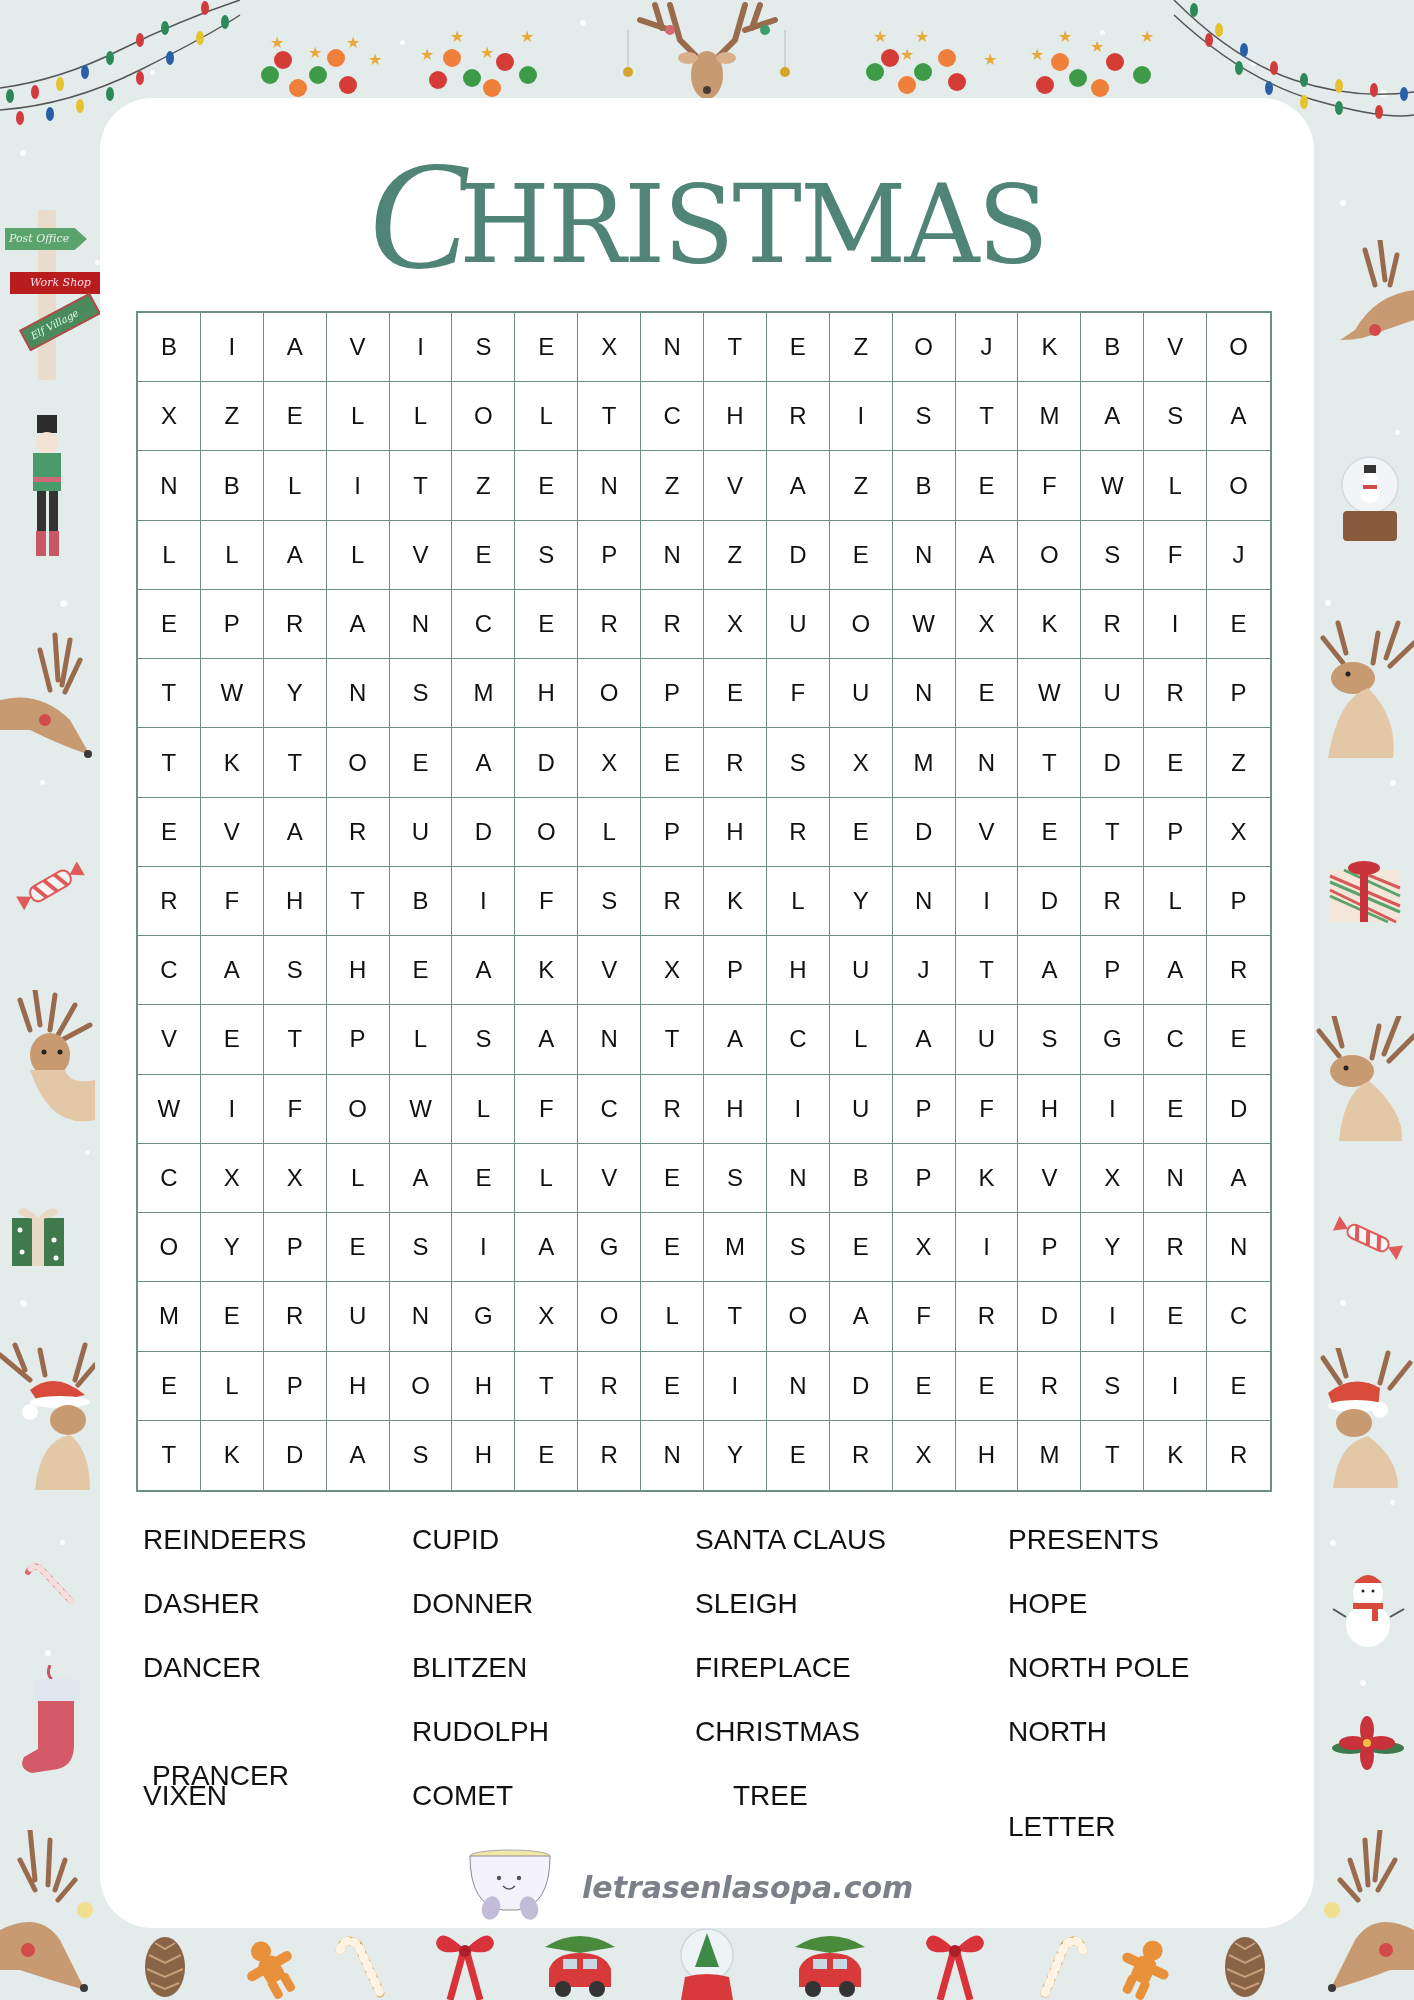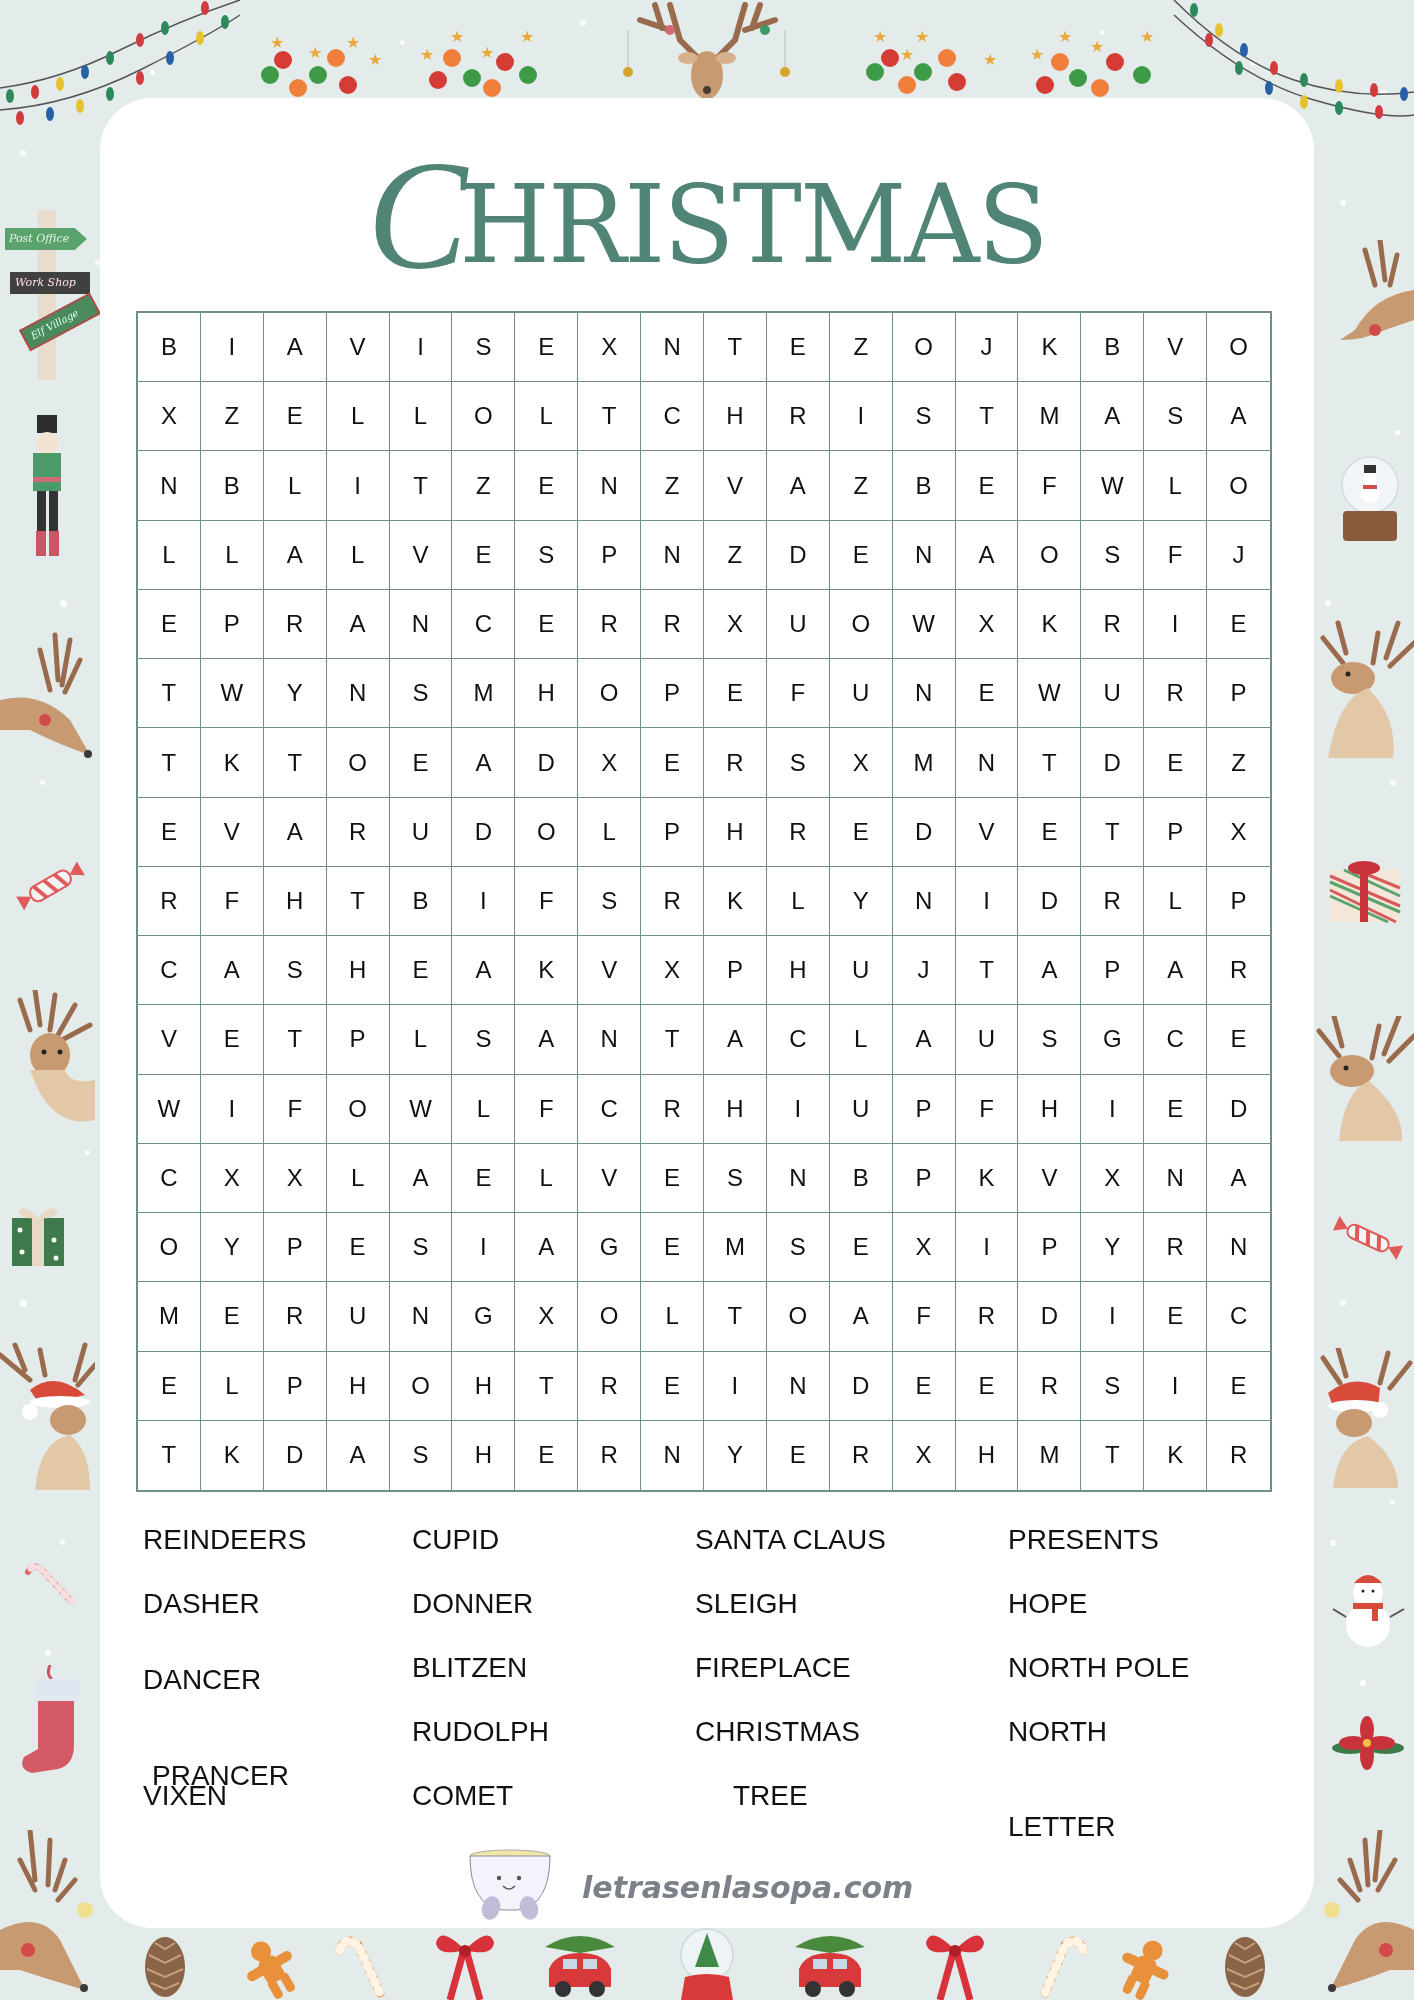--- a/index.html
+++ b/index.html
@@ -174,21 +174,21 @@
     <circle cx="30" cy="32" r="9" fill="#ef7f3a"></circle>
     <circle cx="48" cy="48" r="9" fill="#3d9b47"></circle>
   <circle cx="70" cy="58" r="9" fill="#ef7f3a"></circle>
     <circle cx="85" cy="32" r="9" fill="#d53c36"></circle>
     <circle cx="112" cy="45" r="9" fill="#3d9b47"></circle>
 </svg>
 
 <div class="deco" style="left:0;top:210px;width:95px;height:170px;">
   <div style="position:absolute;left:38px;top:0;width:18px;height:170px;background:#eadccd;border-radius:3px;"></div>
   <div style="position:absolute;left:5px;top:18px;width:78px;height:22px;background:#5aa36c;color:#e8f3e8;font-size:11px;line-height:22px;padding-left:4px;font-family:'DejaVu Serif',serif;font-style:italic;clip-path:polygon(0 0,85% 0,100% 50%,85% 100%,0 100%);">Post Office</div>
-  <div style="position:absolute;left:10px;top:62px;width:75px;height:22px;background:#404040;color:#fde;font-size:11px;line-height:22px;padding-left:5px;font-family:'DejaVu Serif',serif;font-style:italic;">Work Shop</div>
+  <div style="position:absolute;left:10px;top:62px;width:75px;height:22px;background:#b91c1c;color:#fde;font-size:11px;line-height:22px;padding-left:20px;font-family:'DejaVu Serif',serif;font-style:italic;">Work Shop</div>
   <div style="position:absolute;left:20px;top:100px;width:70px;height:20px;background:#4a8a5c;color:#dfe;font-size:10px;line-height:20px;padding-left:6px;font-family:'DejaVu Serif',serif;font-style:italic;transform:rotate(-28deg);border:2px solid #b34a4a;">Elf Village</div>
 </div>
 <svg class="deco" style="left:25px;top:415px" width="45" height="145" viewBox="0 0 45 145">
   <rect x="12" y="0" width="20" height="18" fill="#2c2c2c"></rect>
     <circle cx="22" cy="28" r="11" fill="#f3e3d3"></circle>
   <rect x="8" y="38" width="28" height="38" fill="#4a9a6a"></rect>
     <rect x="8" y="62" width="28" height="5" fill="#d06a78"></rect>
   <rect x="12" y="76" width="9" height="40" fill="#333"></rect>
     <rect x="24" y="76" width="9" height="40" fill="#333"></rect>
   <rect x="11" y="116" width="10" height="25" fill="#c95665"></rect>
@@ -714,21 +714,21 @@
     <div class="cell lastrow">H</div>
     <div class="cell lastrow">M</div>
     <div class="cell lastrow">T</div>
     <div class="cell lastrow">K</div>
     <div class="cell lastcol lastrow">R</div>
   </div>
 
 <div class="words" id="words">
     <div class="word" style="left: 143px; top: 0px;">REINDEERS</div>
     <div class="word" style="left: 143px; top: 64px;">DASHER</div>
-    <div class="word" style="left: 143px; top: 140px;">DANCER</div>
+    <div class="word" style="left: 143px; top: 128px;">DANCER</div>
     <div class="word" style="left: 152px; top: 192px; margin-top: 44px;">PRANCER</div>
     <div class="word" style="left: 143px; top: 256px;">VIXEN</div>
     <div class="word" style="left: 412px; top: 0px;">CUPID</div>
     <div class="word" style="left: 412px; top: 64px;">DONNER</div>
     <div class="word" style="left: 412px; top: 128px;">BLITZEN</div>
     <div class="word" style="left: 412px; top: 192px;">RUDOLPH</div>
     <div class="word" style="left: 412px; top: 256px;">COMET</div>
     <div class="word" style="left: 695px; top: 0px;">SANTA CLAUS</div>
     <div class="word" style="left: 695px; top: 64px; text-align: center;">SLEIGH</div>
     <div class="word" style="left: 695px; top: 128px;">FIREPLACE</div>

